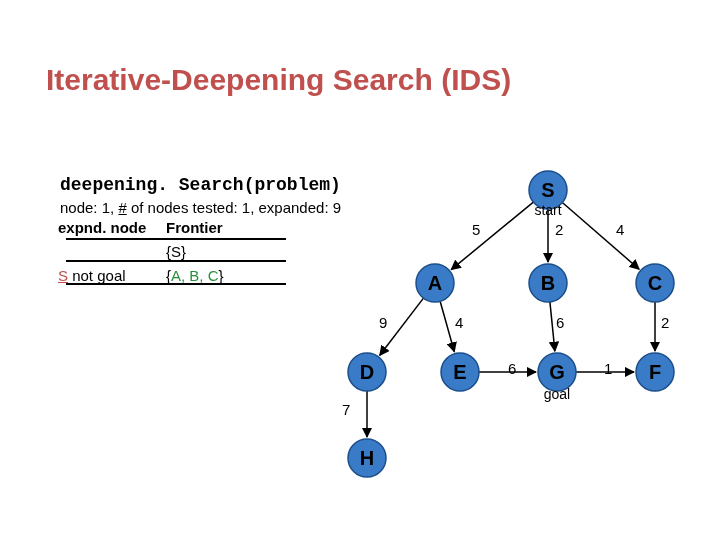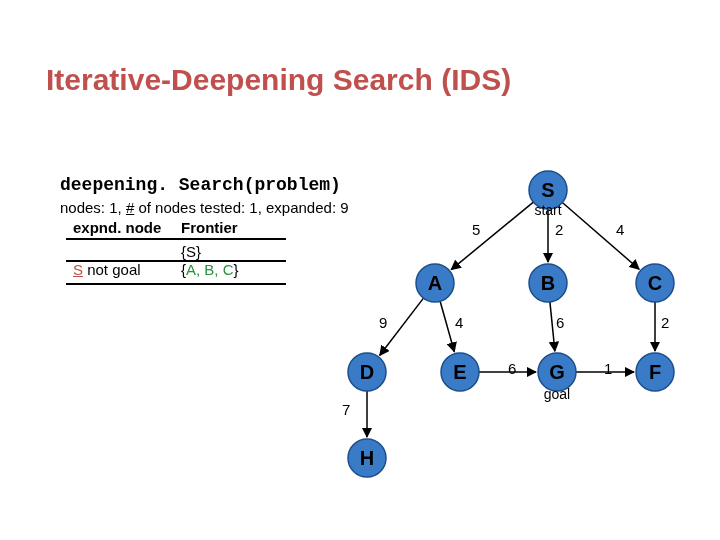--- a/index.html
+++ b/index.html
@@ -36,21 +36,21 @@
   }
   .status {
     position: absolute;
     left: 60px;
     top: 199px;
     font-size: 15px;
   }
   .underline { text-decoration: underline; }
   .tbl {
     position: absolute;
-    left: 73px;
+    left: 58px;
     top: 219px;
   }
   .tbl .th1, .tbl .c1 { display: inline-block; width: 108px; font-size: 15px; }
   .tbl .th2, .tbl .c2 { display: inline-block; width: 120px; font-size: 15px; }
   .th1, .th2 { font-weight: bold; }
   .row { white-space: nowrap; }
   .hr-full { position: absolute; left: 66px; width: 220px; height: 2px; background: #000; }
   .hr1 { top: 238px; }
   .hr2 { top: 260px; }
   .hr3 { top: 283px; }
@@ -87,31 +87,31 @@
 </style>
 </head>
 <body>
 <div class="slide">
 
 <div class="title">Iterative-Deepening Search (IDS)</div>
 
 <div class="func">deepening. Search(problem)</div>
 
 <div class="status">
-  <span>nodes: 1, </span><span class="underline">#</span><span> of nodes tested: 1, expanded: 9</span>
+  <span>node: 1, </span><span class="underline">#</span><span> of nodes tested: 1, expanded: 9</span>
 </div>
 
 <div class="tbl">
   <div class="row">
     <span class="th1">expnd. node</span><span class="th2">Frontier</span>
   </div>
   <div class="row" style="margin-top:6px">
     <span class="c1"></span><span class="c2">{S}</span>
   </div>
-  <div class="row" style="">
+  <div class="row" style="margin-top:6px">
     <span class="c1"><span class="rs">S</span><span> not goal</span></span><span class="c2"><span>{</span><span class="gs">A, B, C</span><span>}</span></span>
   </div>
 </div>
 <div class="hr-full hr1"></div>
 <div class="hr-full hr2"></div>
 <div class="hr-full hr3"></div>
 
 <svg class="graph">
   <defs>
     <marker id="arrow" viewBox="0 0 10 10" refX="9" refY="5" markerWidth="7" markerHeight="7" orient="auto-start-reverse">

